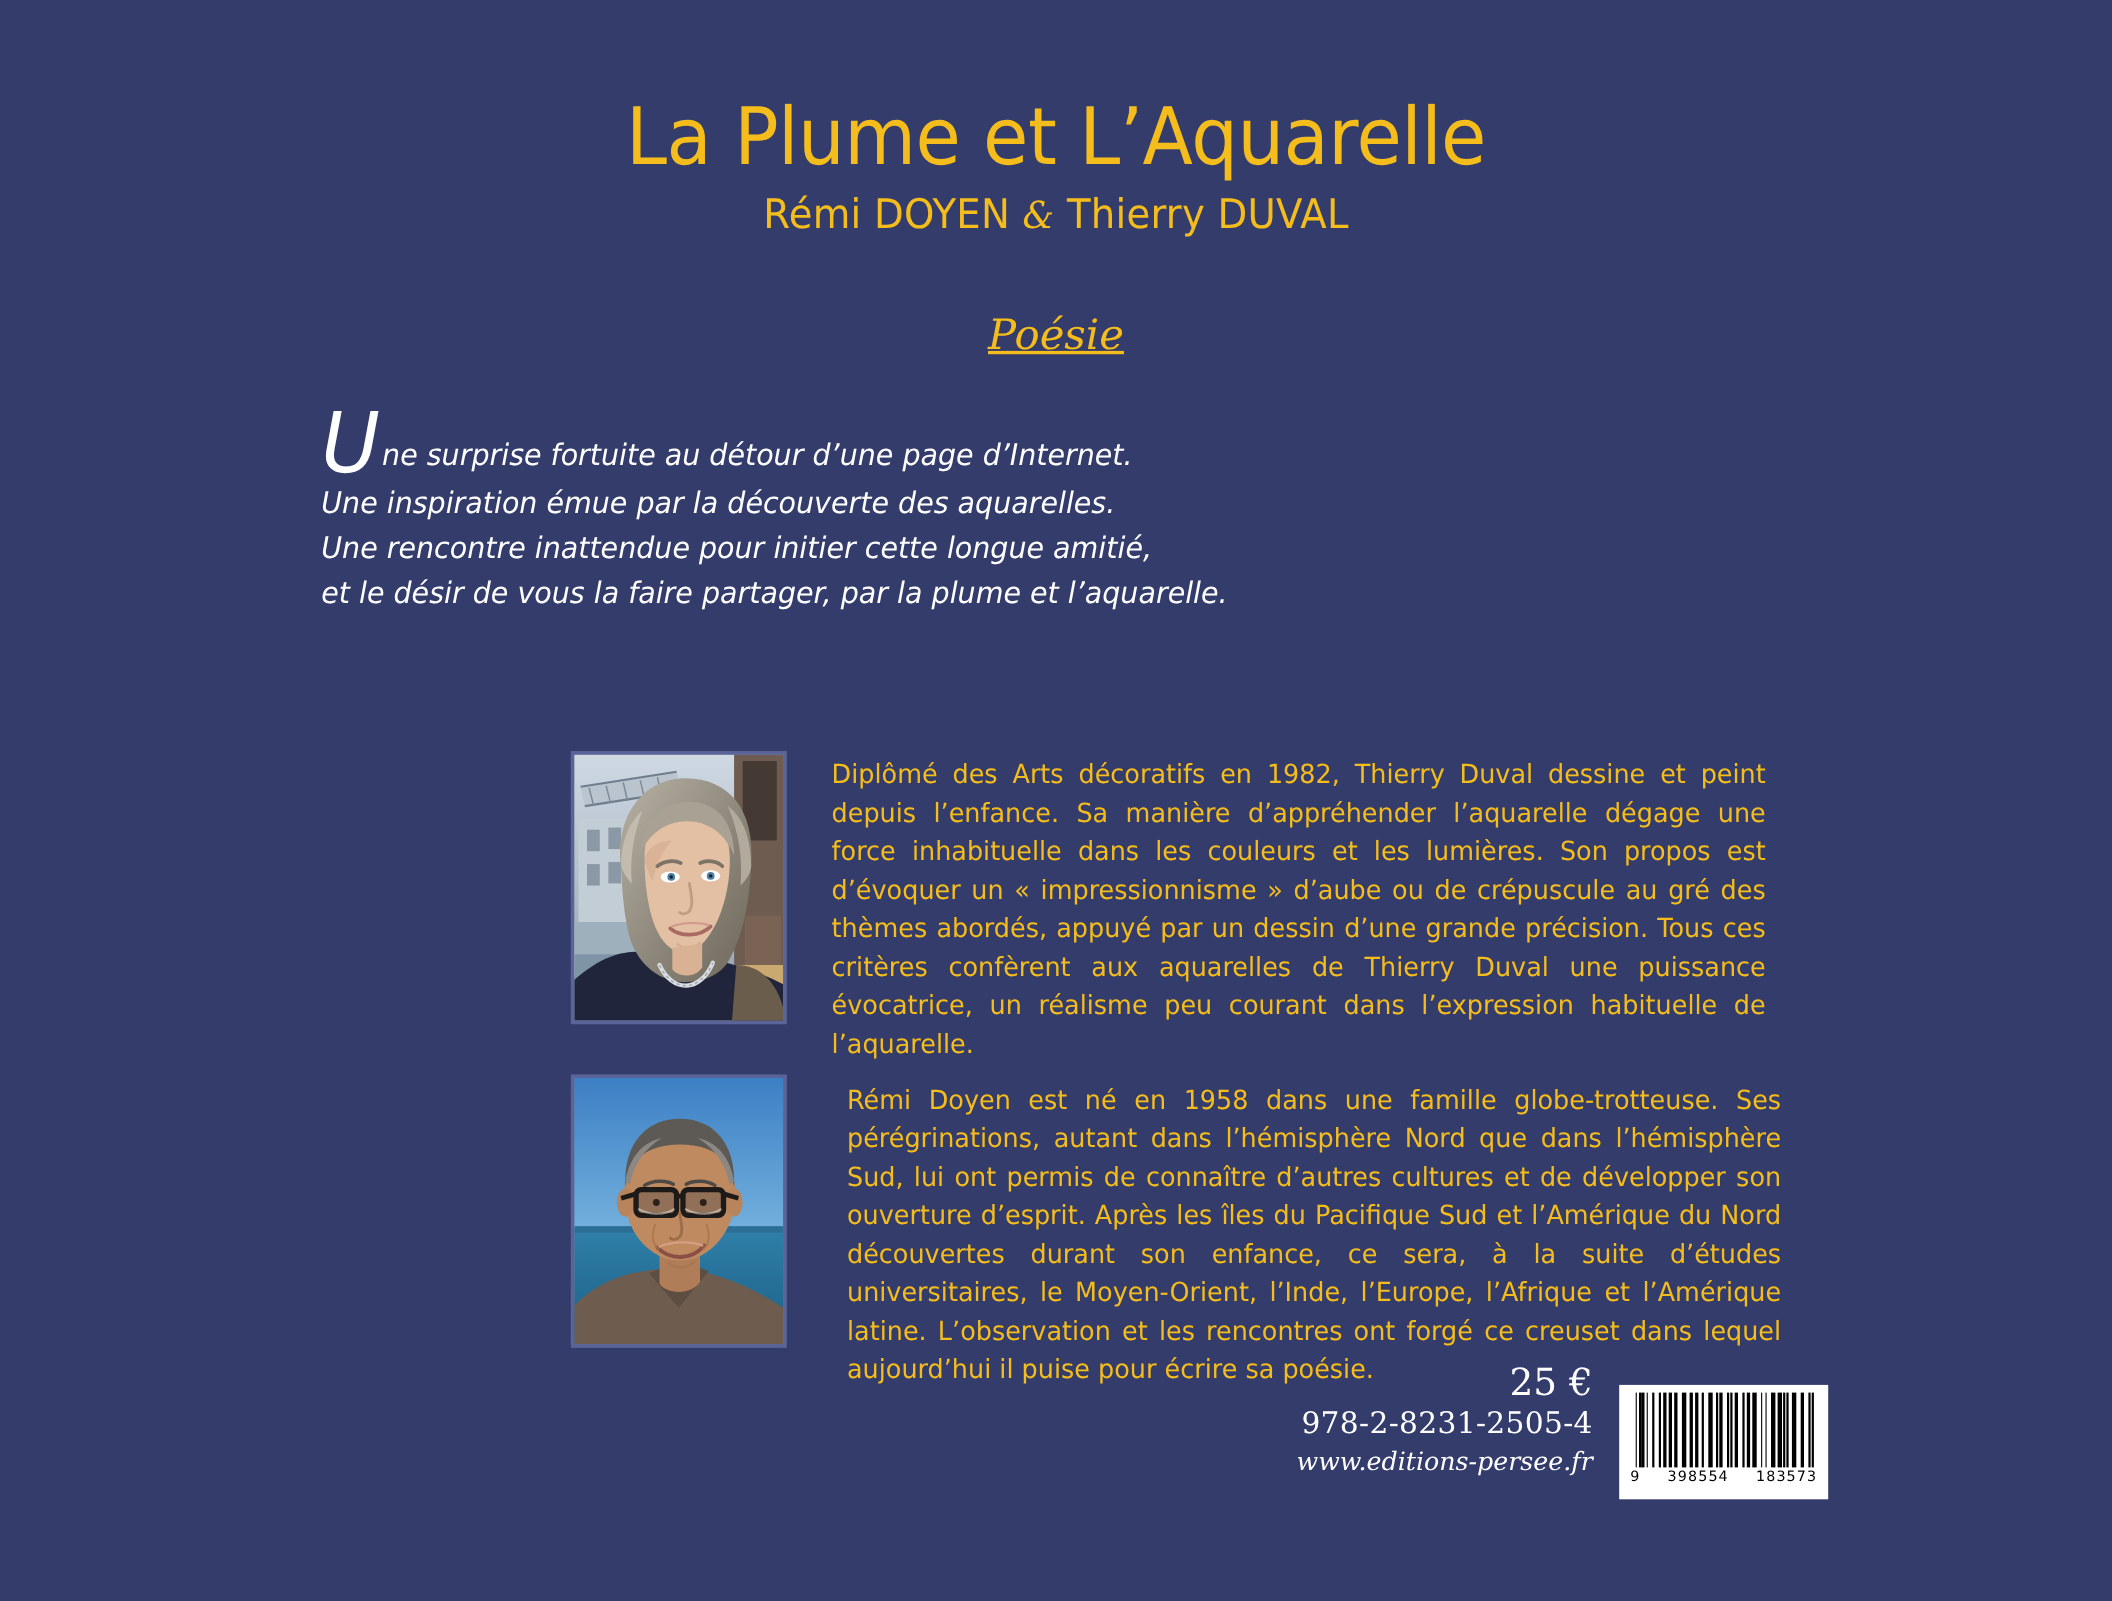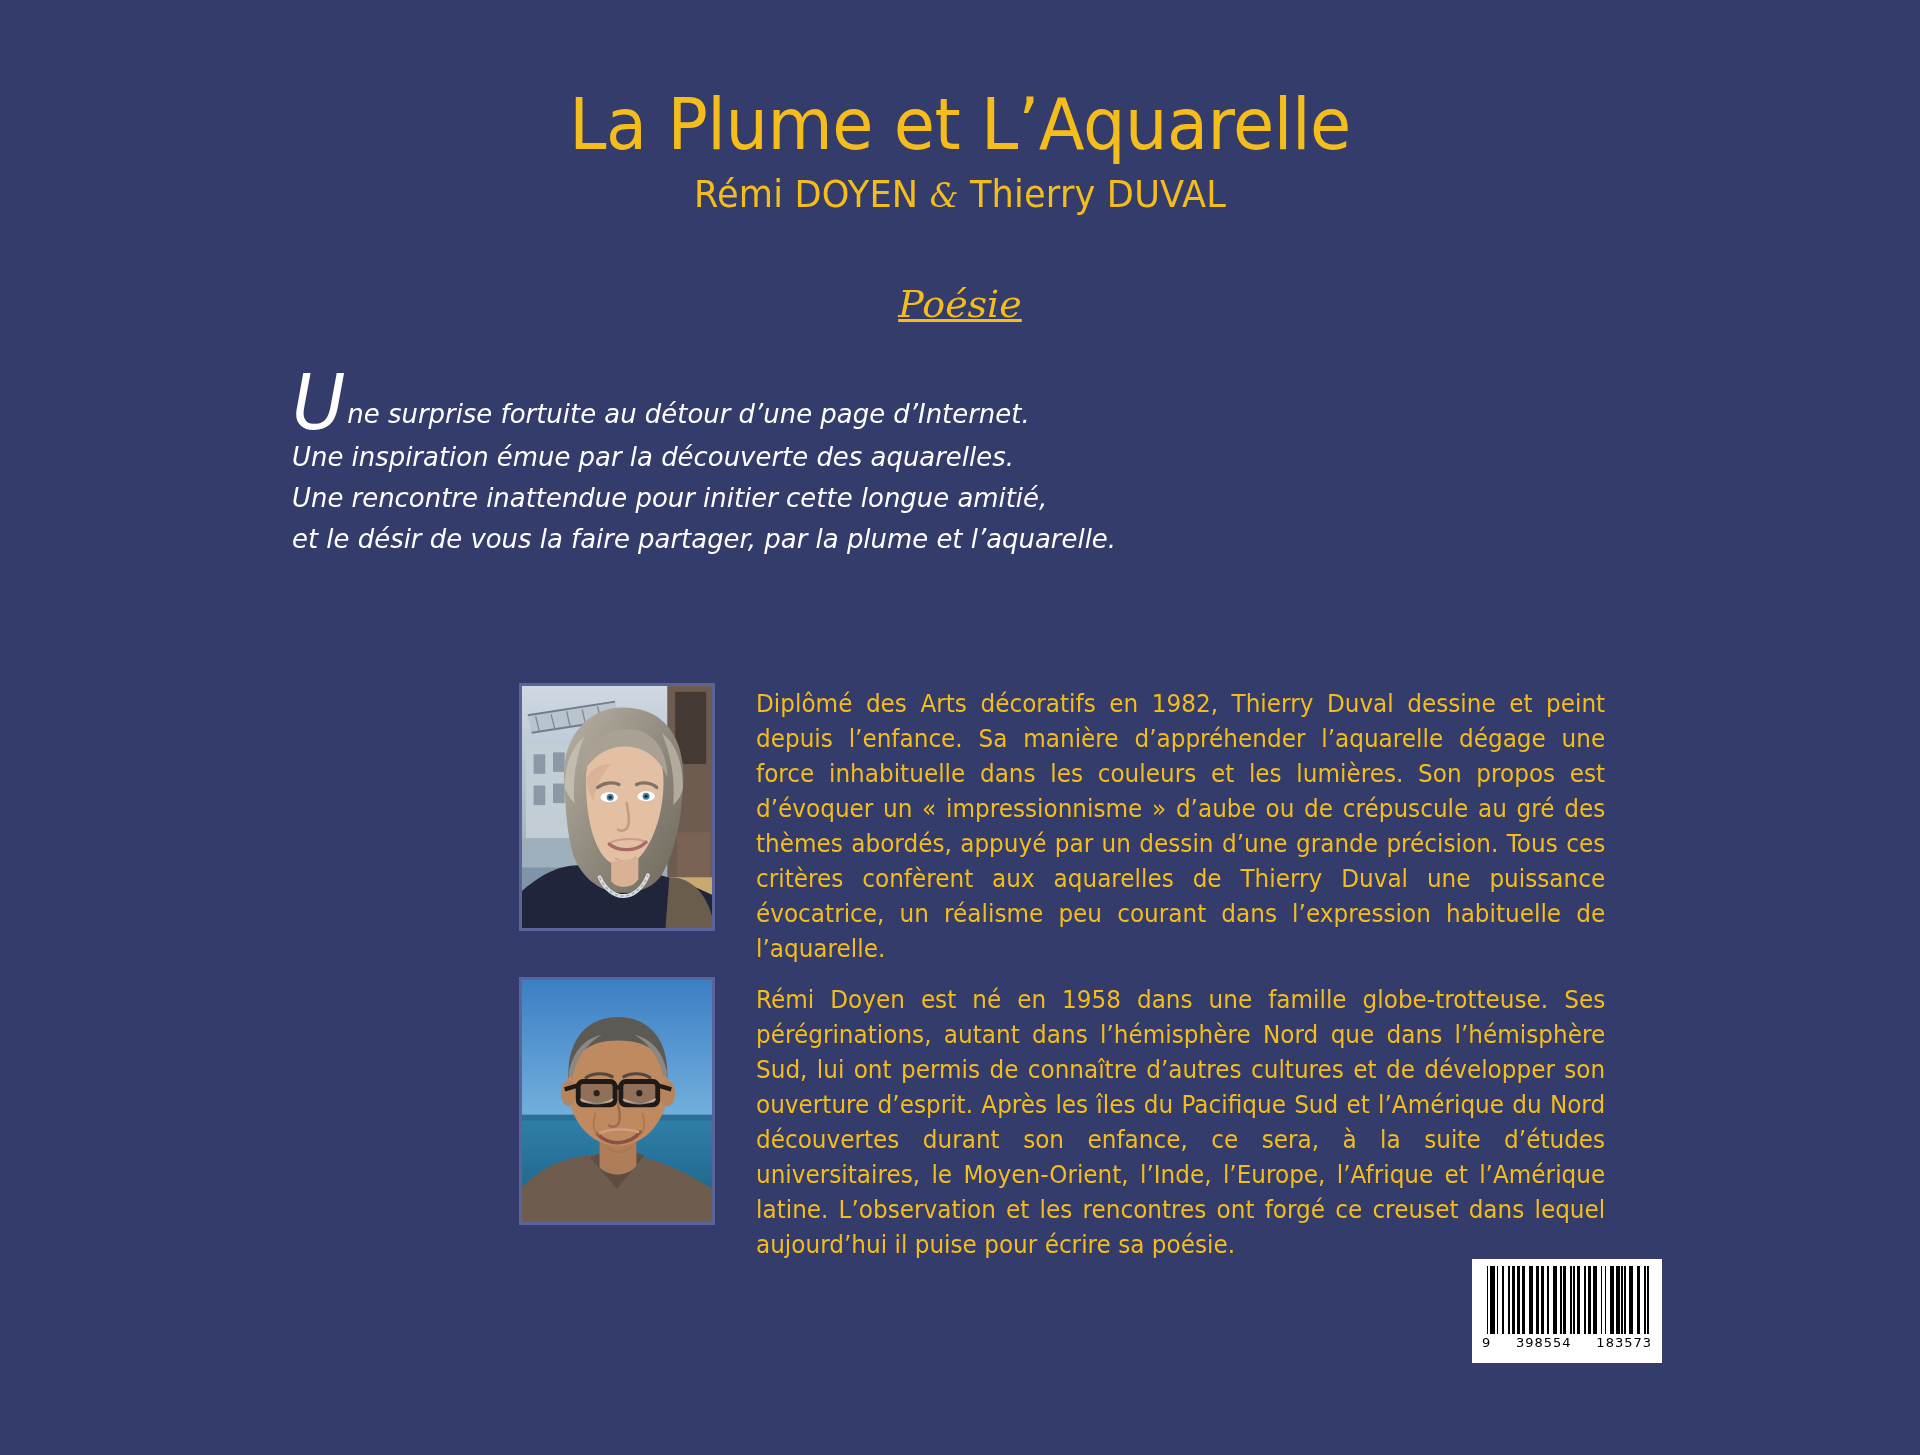--- a/index.html
+++ b/index.html
@@ -93,21 +93,21 @@
     margin-bottom: 2px;
   }
 
   
   .bio {
     position: absolute;
     display: flex;
     align-items: flex-start;
   }
   .bio-1 { left: 519px; top: 683px; }
-  .bio-2 { left: 519px; top: 977px; }
+  .bio-2 { left: 519px; top: 977px; gap: 14px; }
 
   .photo {
     width: 196px;
     height: 248px;
     flex: 0 0 auto;
     border: 3px solid #5a639a;
     box-sizing: border-box;
     position: relative;
     overflow: hidden;
     background: #6b7c93;
@@ -355,20 +355,25 @@
 
         <path d="M76 136 C72 148 74 156 80 160" stroke="#a87149" stroke-width="2" fill="none" opacity="0.7"></path>
         <path d="M124 136 C128 148 126 156 120 160" stroke="#a87149" stroke-width="2" fill="none" opacity="0.7"></path>
         <path d="M88 172 C96 178 106 178 113 171" stroke="#a87149" stroke-width="2" fill="none" opacity="0.6"></path>
       </svg>
     </div>
     <div class="bio-text">Rémi Doyen est né en 1958 dans une famille globe-trotteuse. Ses pérégrinations, autant dans l’hémisphère Nord que dans l’hémisphère Sud, lui ont permis de connaître d’autres cultures et de développer son ouverture d’esprit. Après les îles du Pacifique Sud et l’Amérique du Nord découvertes durant son enfance, ce sera, à la suite d’études universitaires, le Moyen-Orient, l’Inde, l’Europe, l’Afrique et l’Amérique latine. L’observation et les rencontres ont forgé ce creuset dans lequel aujourd’hui il puise pour écrire sa poésie.</div>
   </div>
 
   <div class="footer">
+    <div class="price-col">
+      <div class="price">25 €</div>
+      <div class="isbn">978-2-8231-2505-4</div>
+      <div class="website">www.editions-persee.fr</div>
+    </div>
     <div class="barcode-box">
       <div class="barcode-bars" id="barcode-bars">
           <i style="width: 3.84615%; background: transparent;"></i>
           <i style="width: 0.961538%; background: rgb(0, 0, 0);"></i>
           <i style="width: 0.961538%; background: transparent;"></i>
           <i style="width: 0.961538%; background: rgb(0, 0, 0);"></i>
           <i style="width: 2.17949%; background: rgb(0, 0, 0);"></i>
           <i style="width: 0.769231%; background: transparent;"></i>
           <i style="width: 0.769231%; background: rgb(0, 0, 0);"></i>
           <i style="width: 2.17949%; background: transparent;"></i>

